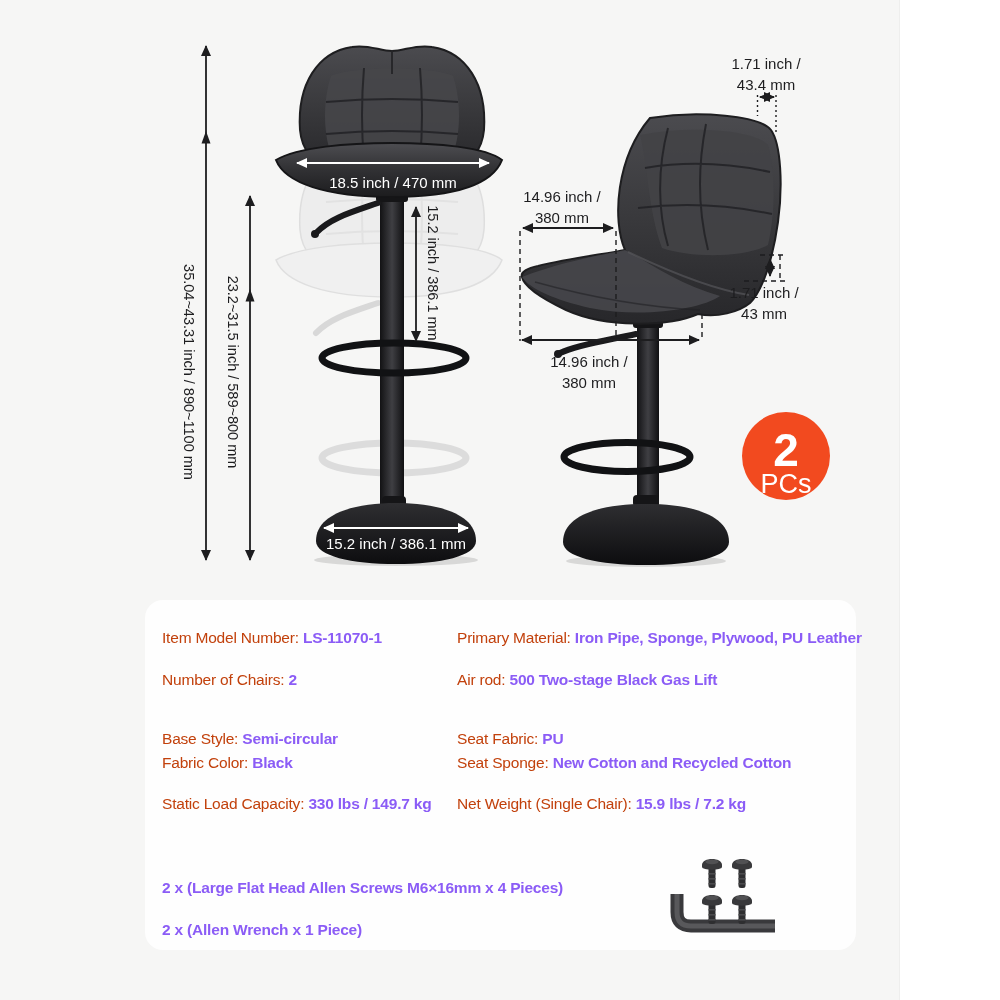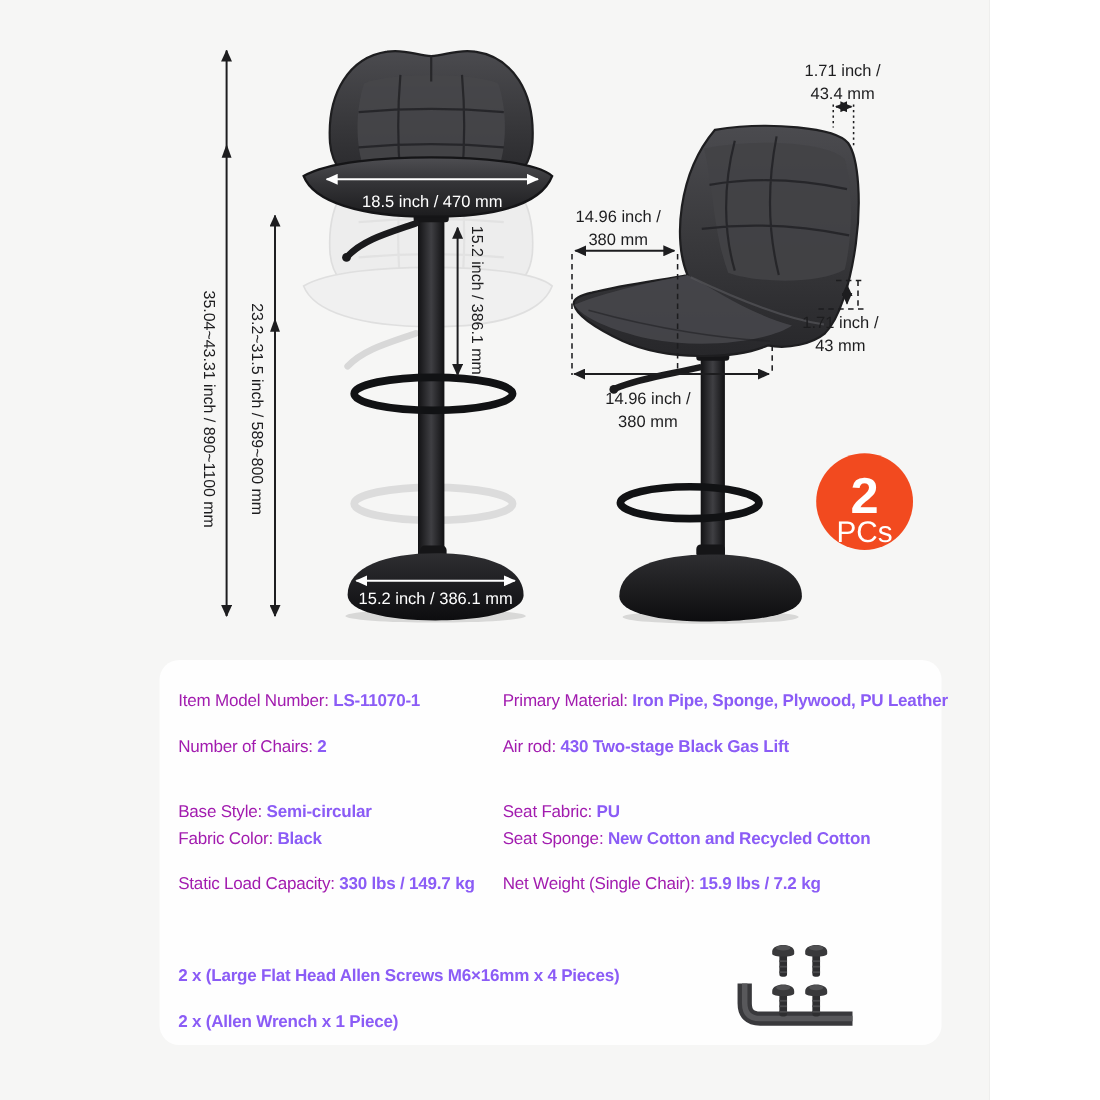--- a/index.html
+++ b/index.html
@@ -15,21 +15,21 @@
   .badge-num{font:700 46px "Liberation Sans","DejaVu Sans",sans-serif;fill:#ffffff;}
   .badge-unit{font:400 27px "Liberation Sans","DejaVu Sans",sans-serif;fill:#ffffff;}
   
   .spec-panel{position:absolute;left:145px;top:600px;width:711px;height:350px;
               background:#fefefe;border-radius:18px;z-index:3;}
   .spec-row{position:absolute;left:0;width:100%;height:20px;line-height:20px;
             font-size:15.5px;letter-spacing:-0.2px;white-space:nowrap;}
   .cell{position:absolute;margin:0;}
   .cell.l{left:17px;}
   .cell.r{left:312px;}
-  .lbl{color:#a21caf;}
+  .lbl{color:#c2410c;}
   .val{color:#8b5cf6;font-weight:700;}
   .hardware{position:absolute;left:520px;top:250px;}
 </style>
 </head>
 <body>
 
 <div class="canvas">
 
   <div class="photo-area"></div>
 
@@ -164,21 +164,21 @@
 
   <div class="spec-panel">
 
     <div class="spec-row" style="top:28px">
       <p class="cell l"><span class="lbl">Item Model Number: </span><span class="val">LS-11070-1</span></p>
       <p class="cell r"><span class="lbl">Primary Material: </span><span class="val">Iron Pipe, Sponge, Plywood, PU Leather</span></p>
     </div>
 
     <div class="spec-row" style="top:70px">
       <p class="cell l"><span class="lbl">Number of Chairs: </span><span class="val">2</span></p>
-      <p class="cell r"><span class="lbl">Air rod: </span><span class="val">430 Two-stage Black Gas Lift</span></p>
+      <p class="cell r"><span class="lbl">Air rod: </span><span class="val">500 Two-stage Black Gas Lift</span></p>
     </div>
 
     <div class="spec-row" style="top:129px">
       <p class="cell l"><span class="lbl">Base Style: </span><span class="val">Semi-circular</span></p>
       <p class="cell r"><span class="lbl">Seat Fabric: </span><span class="val">PU</span></p>
     </div>
 
     <div class="spec-row" style="top:153px">
       <p class="cell l"><span class="lbl">Fabric Color: </span><span class="val">Black</span></p>
       <p class="cell r"><span class="lbl">Seat Sponge: </span><span class="val">New Cotton and Recycled Cotton</span></p>

